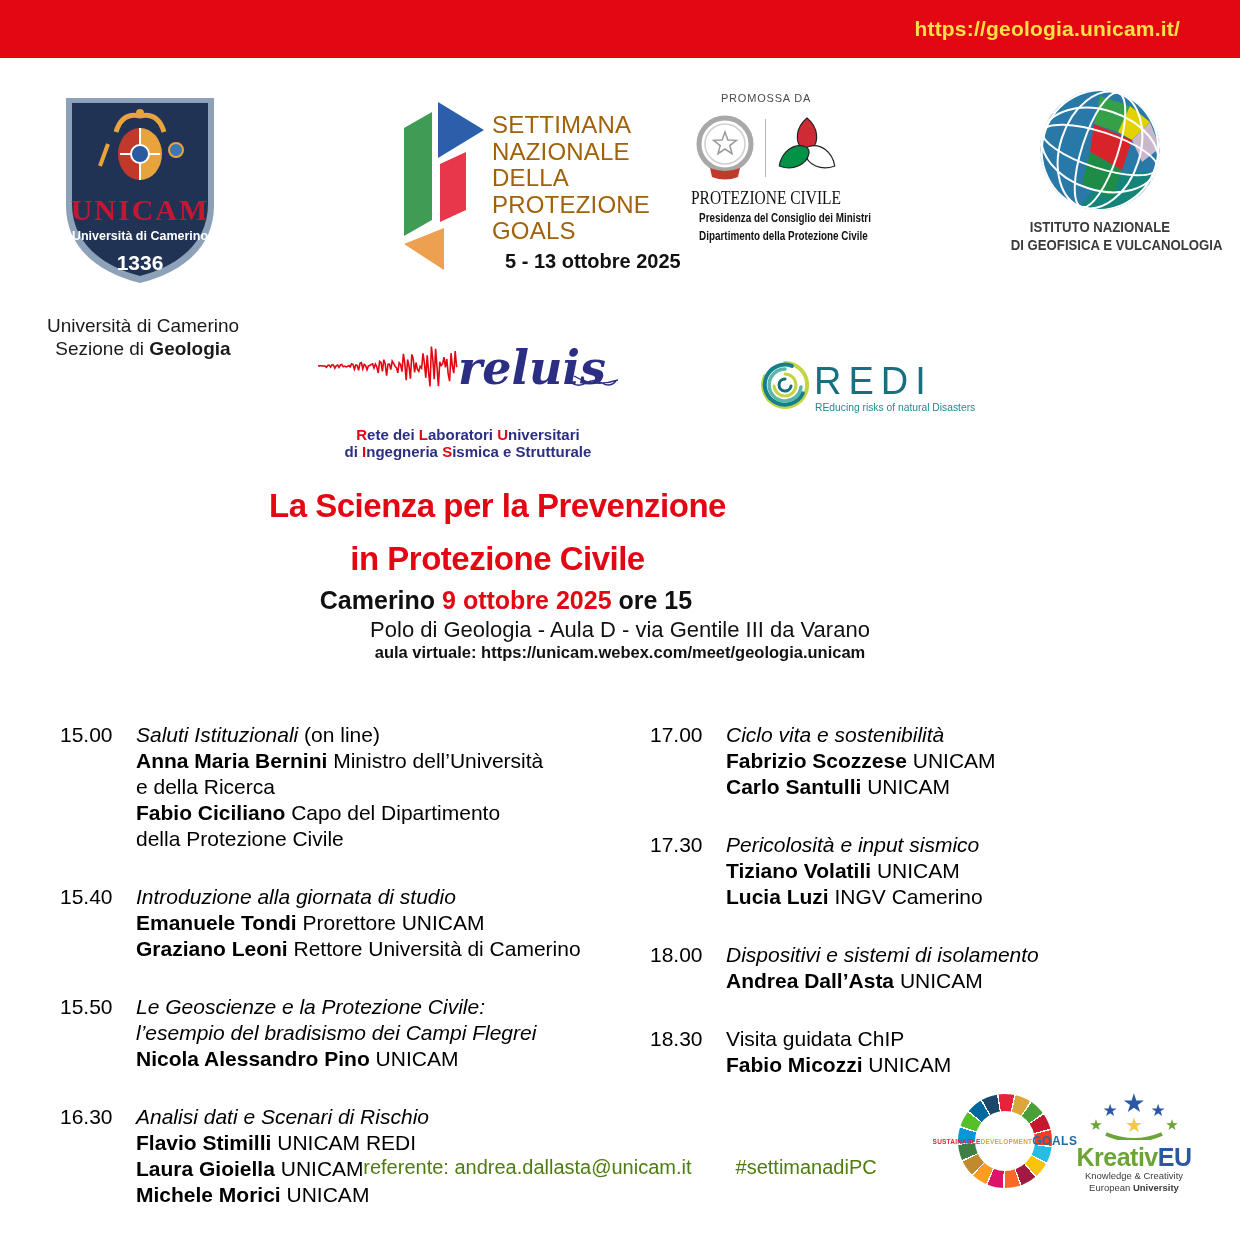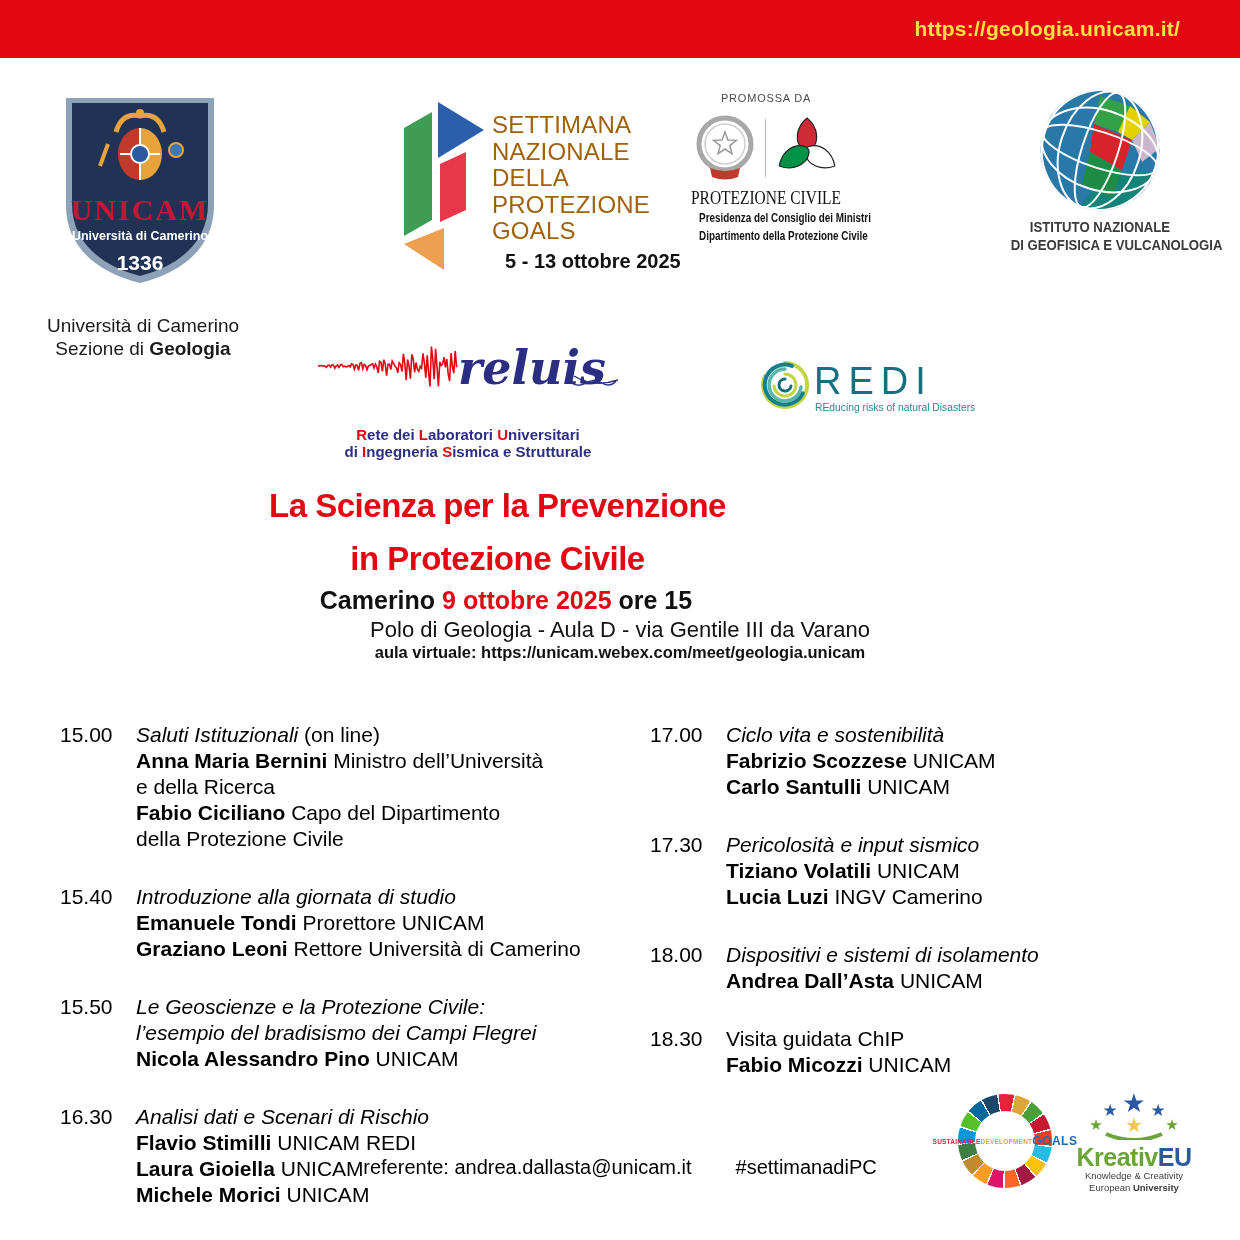--- a/index.html
+++ b/index.html
@@ -60,21 +60,21 @@
 
   
   .program{position:absolute;left:60px;top:690px;width:1150px;display:grid;grid-template-columns:590px 1fr;}
   .entry{display:grid;grid-template-columns:76px 1fr;margin-bottom:20px;font-size:21px;line-height:26px;margin-top:32px;}
   .entry .time{color:#000;}
   .entry .b{font-weight:bold;}
   .entry .i{font-style:italic;}
 
   
   .footer{position:absolute;left:0;top:1156px;width:1240px;display:flex;justify-content:center;gap:44px;
-          font-size:20px;color:#000000;}
+          font-size:20px;color:#4d7c0f;}
 
   
   .sdg{position:absolute;left:958px;top:1094px;width:94px;height:94px;}
   .sdg-ring{position:absolute;inset:0;border-radius:50%;}
   .sdg-center{position:absolute;left:17px;top:17px;width:60px;height:60px;border-radius:50%;background:#fff;
               display:flex;flex-direction:row;align-items:center;justify-content:center;text-align:center;}
   .sdg-l1{font-size:6.5px;font-weight:bold;color:#E5243B;letter-spacing:0.2px;}
   .sdg-l2{font-size:6.5px;font-weight:bold;color:#DDA63A;letter-spacing:0.2px;}
   .sdg-l3{font-size:12px;font-weight:bold;color:#1B6CA8;letter-spacing:0.5px;}
 

